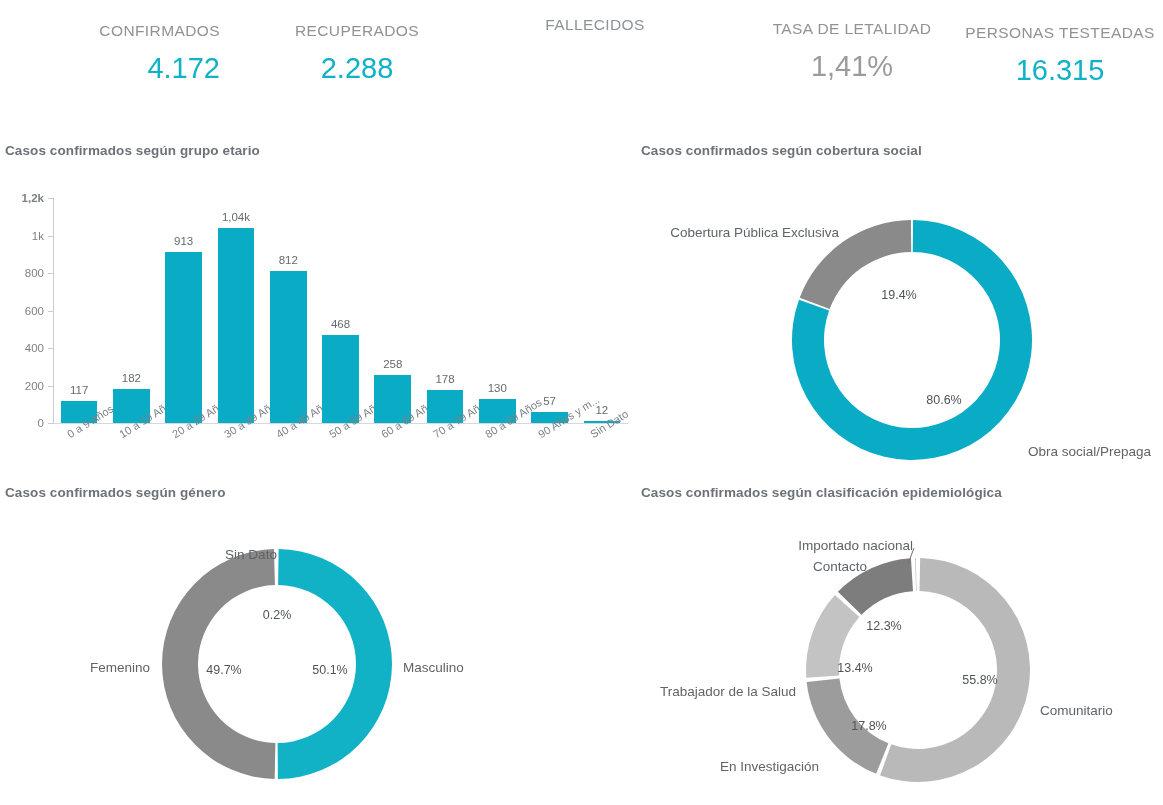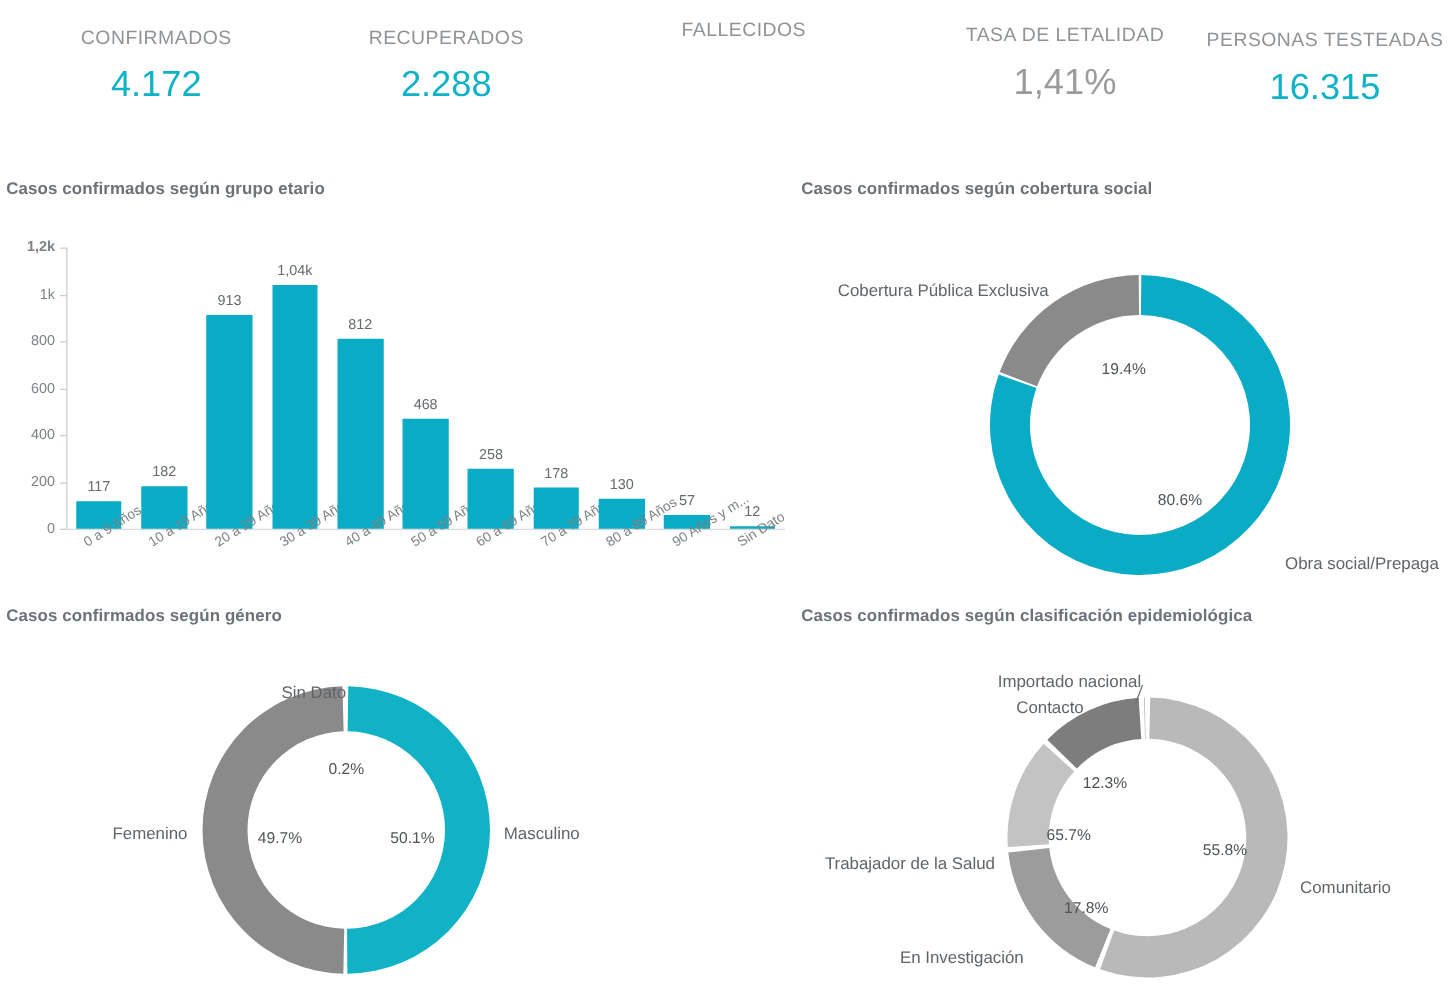--- a/index.html
+++ b/index.html
@@ -37,21 +37,21 @@
   }
   .kpi-value {
     font-size: 29px;
     font-weight: 300;
     line-height: 56px;
     letter-spacing: 0px;
   }
   .kpi-value.teal { color: #0fb2c6; }
   .kpi-value.gray { color: #9b9b9b; }
 
-  .kpi-1 { left: 30px;  top: 22px; width: 190px; }
+  .kpi-1 { left: 30px;  top: 22px; width: 190px; text-align: right; }
   .kpi-2 { left: 262px; top: 22px; width: 190px; }
   .kpi-3 { left: 500px; top: 16px; width: 190px; }
   .kpi-4 { left: 724px; top: 20px; width: 256px; }
   .kpi-5 { left: 960px; top: 24px; width: 200px; }
 
   
   .panel { position: absolute; }
   .panel-title {
     font-size: 13.5px;
     font-weight: bold;
@@ -266,21 +266,21 @@
       <svg width="527" height="300" style="position: absolute; left: 0px; top: 0px;">
         <path d="M 284.15011354876526 56.02064024237585 A 112 112 0 1 1 244.09813932985773 273.39188278867175 L 255.26565184873894 242.3389173241524 A 79 79 0 1 0 283.5165979495755 89.01455874239011 Z" fill="#b9b9b9"></path>
         <path d="M 240.08031269349883 271.85923076994726 A 112 112 0 0 1 170.6424862630751 179.97932111309262 L 203.45318227484762 176.44969971369926 A 79 79 0 0 0 252.43164913202148 241.25785027523068 Z" fill="#9c9c9c"></path>
         <path d="M 170.26470616711714 175.6957203742943 A 112 112 0 0 1 198.89870581073092 92.91221867661454 L 223.38390856292628 115.0362971022549 A 79 79 0 0 0 203.1867123857344 173.42823133543973 Z" fill="#c3c3c3"></path>
         <path d="M 201.8424138251816 89.77748803172733 A 112 112 0 0 1 274.9284440125038 56.22346804487219 L 277.0120274731054 89.15762478165092 A 79 79 0 0 0 225.46027403740487 112.82519245095054 Z" fill="#7d7d7d"></path>
         <path d="M 279.2245125095322 56.034395151054284 A 112 112 0 0 1 279.8498864512347 56.02064024237585 L 280.48340205042444 89.01455874239011 A 79 79 0 0 0 280.0422900736879 89.0242608654758 Z" fill="#b0b0b0"></path>
         <line x1="278" y1="46" x2="272" y2="62" stroke="#6f7477" stroke-width="1"></line>
       </svg>
       <div class="donut-pct" style="left:344px;top:178px;">55.8%</div>
       <div class="donut-pct" style="left:233px;top:224px;">17.8%</div>
-      <div class="donut-pct" style="left:219px;top:166px;">65.7%</div>
+      <div class="donut-pct" style="left:219px;top:166px;">13.4%</div>
       <div class="donut-pct" style="left:248px;top:124px;">12.3%</div>
       <div class="donut-label right" style="left:404px;top:208px;">Comunitario</div>
       <div class="donut-label left" style="left:183px;top:264px;">En Investigación</div>
       <div class="donut-label left" style="left:160px;top:141px;margin-top:48px;">Trabajador de la Salud</div>
       <div class="donut-label left" style="left:231px;top:64px;">Contacto</div>
       <div class="donut-label left" style="left:277px;top:43px;">Importado nacional</div>
     </div>
 </div>
 
 </body></html>

